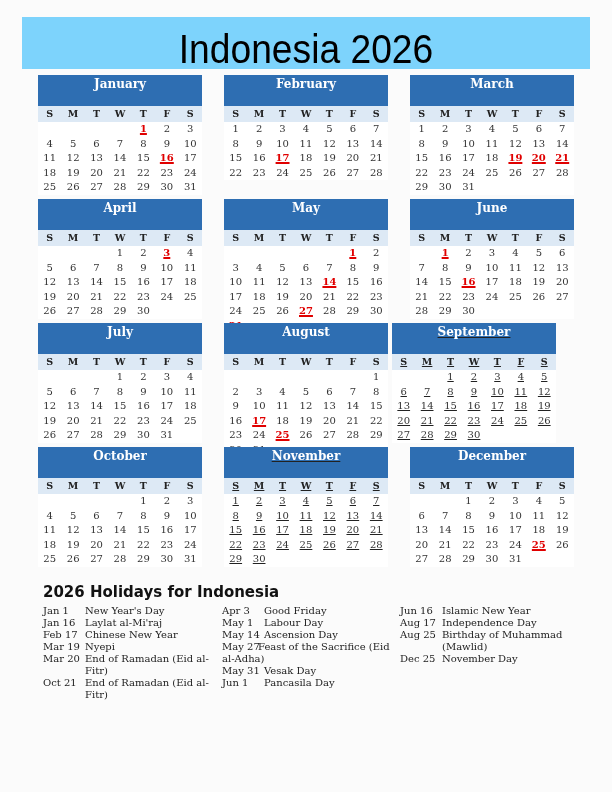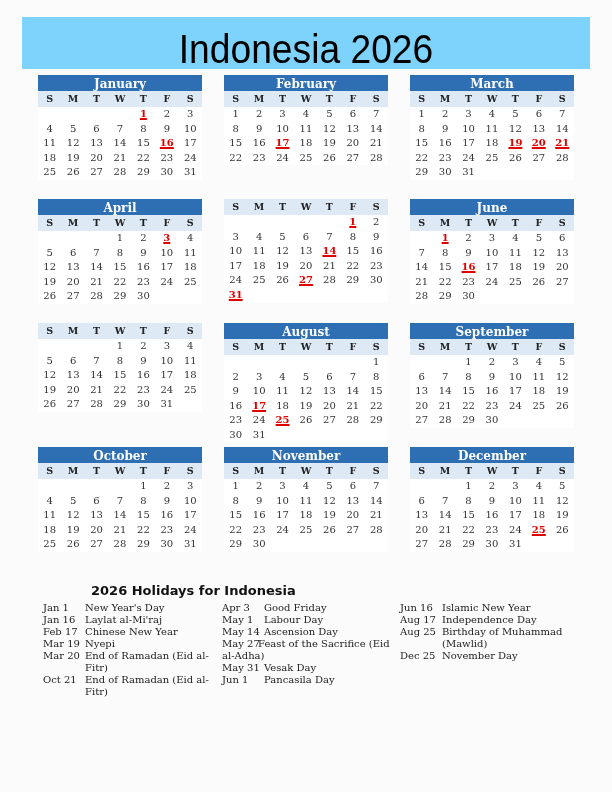--- a/index.html
+++ b/index.html
@@ -13,38 +13,38 @@
   .title {
     position:absolute; left:0; right:0; top:10px; text-align:center;
     font-family:"Liberation Sans", sans-serif; font-size:40px; line-height:44px; color:#000;
     transform:scaleX(0.93);
   }
   .cal-area { position:absolute; left:0; top:0; }
   .month {
     position:absolute; width:164px; background:#fff;
   }
   .month-header {
-    height:16px; background:#2e6eb2; color:#fff; text-align:center;
+    height:31px; background:#2e6eb2; color:#fff; text-align:center;
     font-family:"DejaVu Serif", serif; font-weight:bold; font-size:12px; line-height:18px;
   }
   .dow-row, .week-row { display:flex; }
   .dow-row { height:16px; background:#dde9f5; }
   .dow {
     width:23.43px; text-align:center; font-size:9.5px; font-weight:bold; line-height:16px; color:#222;
   }
   .week-row { height:14.6px; }
   .day {
     width:23.43px; text-align:center; font-size:10px; line-height:14.6px; color:#333;
   }
   .day.holiday { color:#e00000; font-weight:bold; text-decoration:underline; text-decoration-thickness:1.5px; }
   .holidays {
     position:absolute; left:43px; top:583px; width:560px;
   }
   .hol-title {
-    font-family:"DejaVu Sans", sans-serif; font-weight:bold; font-size:13px; color:#111; margin-bottom:4px;margin-left:48px;
+    font-family:"DejaVu Sans", sans-serif; font-weight:bold; font-size:15px; color:#111; margin-bottom:4px;
   }
   .hol-cols { position:relative; }
   .hol-col { position:absolute; top:0; width:176px; }
   .hol-item { display:flex; font-size:10px; line-height:12px; color:#222;gap:6px; }
   .hol-date { width:36px; flex:none; white-space:nowrap; }
   .hol-name { flex:1; }
   .hol-item.wrap { display:block; }
   .hol-item.wrap .hol-date { display:inline-block; }
   .hol-item.wrap .hol-name { display:inline; }
 </style>
@@ -269,20 +269,21 @@
         <div class="day">26</div>
         <div class="day">27</div>
         <div class="day">28</div>
         <div class="day">29</div>
         <div class="day">30</div>
         <div class="day"></div>
         <div class="day"></div>
       </div>
     </div>
     <div class="month" style="left: 224px; top: 199px;">
+      <div class="month-header">May</div>
       <div class="dow-row">
         <div class="dow">S</div>
         <div class="dow">M</div>
         <div class="dow">T</div>
         <div class="dow">W</div>
         <div class="dow">T</div>
         <div class="dow">F</div>
         <div class="dow">S</div>
       </div>
       <div class="week-row">
@@ -391,20 +392,21 @@
         <div class="day">28</div>
         <div class="day">29</div>
         <div class="day">30</div>
         <div class="day"></div>
         <div class="day"></div>
         <div class="day"></div>
         <div class="day"></div>
       </div>
     </div>
     <div class="month" style="left: 38px; top: 323px;">
+      <div class="month-header">July</div>
       <div class="dow-row">
         <div class="dow">S</div>
         <div class="dow">M</div>
         <div class="dow">T</div>
         <div class="dow">W</div>
         <div class="dow">T</div>
         <div class="dow">F</div>
         <div class="dow">S</div>
       </div>
       <div class="week-row">
@@ -512,21 +514,21 @@
       <div class="week-row">
         <div class="day">30</div>
         <div class="day">31</div>
         <div class="day"></div>
         <div class="day"></div>
         <div class="day"></div>
         <div class="day"></div>
         <div class="day"></div>
       </div>
     </div>
-    <div class="month" style="left: 410px; top: 323px;">
+    <div class="month" style="left: 392px; top: 323px; text-decoration: underline;">
       <div class="month-header">September</div>
       <div class="dow-row">
         <div class="dow">S</div>
         <div class="dow">M</div>
         <div class="dow">T</div>
         <div class="dow">W</div>
         <div class="dow">T</div>
         <div class="dow">F</div>
         <div class="dow">S</div>
       </div>
@@ -626,21 +628,21 @@
       <div class="week-row">
         <div class="day">25</div>
         <div class="day">26</div>
         <div class="day">27</div>
         <div class="day">28</div>
         <div class="day">29</div>
         <div class="day">30</div>
         <div class="day">31</div>
       </div>
     </div>
-    <div class="month" style="left: 224px; top: 447px;">
+    <div class="month" style="left: 224px; top: 447px; text-decoration: underline;">
       <div class="month-header">November</div>
       <div class="dow-row">
         <div class="dow">S</div>
         <div class="dow">M</div>
         <div class="dow">T</div>
         <div class="dow">W</div>
         <div class="dow">T</div>
         <div class="dow">F</div>
         <div class="dow">S</div>
       </div>

